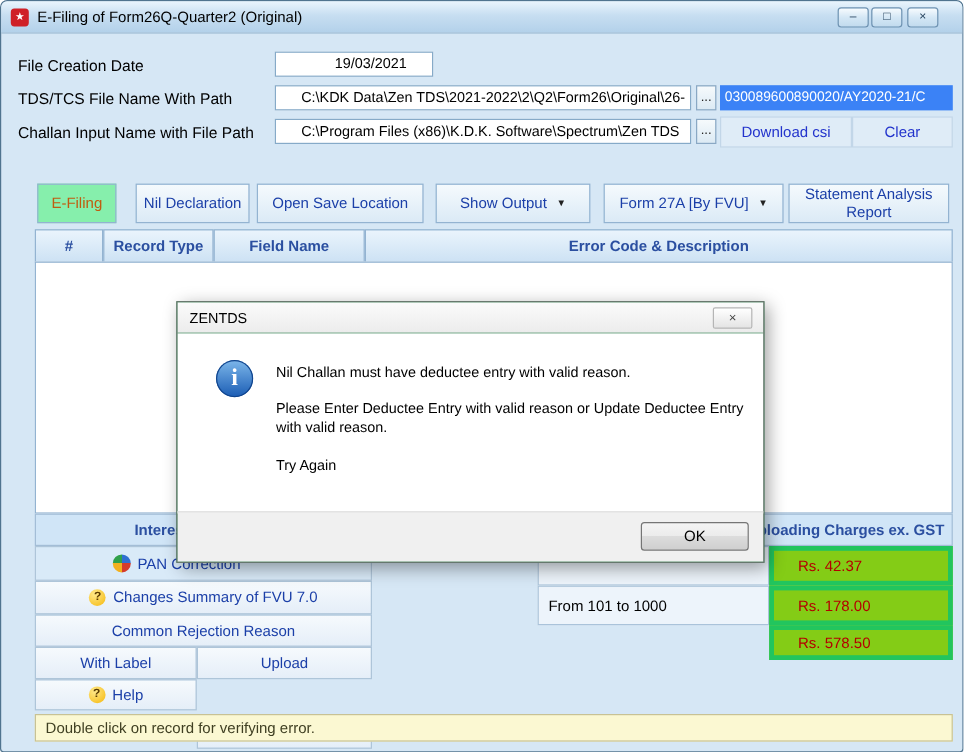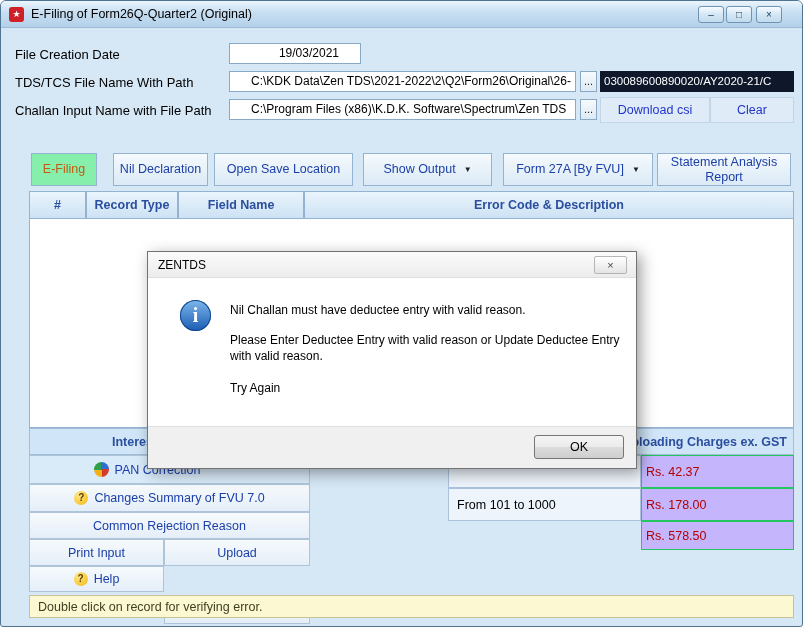--- a/index.html
+++ b/index.html
@@ -23,21 +23,21 @@
                  background:linear-gradient(#f7fbfe,#d4e7f5 50%,#c2dbee);
                  font-size:10px; line-height:15px; text-align:center; color:#23405c; cursor:default; }
 
   
   .form-label { position:absolute; font-size:13px; color:#000; }
   .textbox { position:absolute; height:21px; background:#fff; border:1px solid #86aac8;
              font-size:12px; line-height:19px; padding:0 21px; white-space:nowrap; overflow:hidden; }
   .browse-btn { position:absolute; width:17px; height:21px; border:1px solid #8aa8c4;
                 background:linear-gradient(#f6fafc,#dceaf4); font-size:11px; line-height:18px;
                 text-align:center; color:#222; }
-  .dark-path { position:absolute; height:21px; background:#0f172a; color:#fff;
+  .dark-path { position:absolute; height:21px; background:#3b82f6; color:#fff;
                font-size:11.5px; line-height:21px; padding:0 4px; white-space:nowrap; overflow:hidden; }
   .link-cell { position:absolute; height:26px; border:1px solid #c2d6e8; color:#2233cc;
                font-size:12.5px; display:flex; align-items:center; justify-content:center;
                background:rgba(255,255,255,0.22); }
 
   
   .tab { position:absolute; top:152px; height:33px; border:1px solid #93b3d1;
          background:linear-gradient(#f5fafd,#dbeaf6); color:#1b3fa8; font-size:12.5px;
          display:flex; align-items:center; justify-content:center; text-align:center;
          line-height:15px; padding:0 4px; }
@@ -70,22 +70,22 @@
            background:radial-gradient(circle at 35% 30%, #ffe98a, #f5b70a);
            color:#5a3c00; font-size:10px; font-weight:bold; line-height:14px; text-align:center;
            margin-right:6px; flex:0 0 auto; }
   .pan-icon { width:15px; height:15px; border-radius:50%;
               background:conic-gradient(#2f6fd0 0 90deg,#d43b2a 90deg 180deg,#f2b01e 180deg 270deg,#2fa04a 270deg 360deg);
               margin-right:6px; flex:0 0 auto; }
 
   
   .charge-label { position:absolute; border:1px solid #aac3da; background:#edf4fb;
                   font-size:12.5px; color:#000; display:flex; align-items:center; padding-left:8px; }
-  .charge-amount { position:absolute; border:1px solid #22c55e; background:#c4b5fd;
-                   font-size:12.5px; color:#b40000; display:flex; align-items:center; padding-left:4px; }
+  .charge-amount { position:absolute; border:4px solid #22c55e; background:#84cc16;
+                   font-size:12.5px; color:#b40000; display:flex; align-items:center; padding-left:20px; }
 
   
   .status { position:absolute; left:28px; top:594px; width:765px; height:23px;
             background:#fbf8d2; border:1px solid #c8c294; font-size:12.5px; color:#3f3f22;
             display:flex; align-items:center; padding-left:8px; }
 
   
   .dialog { position:absolute; left:146px; top:250px; width:490px; height:218px;
             background:#15803d; border:1px solid #737373; box-shadow:4px 4px 14px rgba(0,0,0,.38);
             z-index:10; }
@@ -176,21 +176,21 @@
     <span>PAN Correction</span>
   </div>
   <div class="action-btn" style="left:28px; top:483px; width:281px; height:28px;">
     <span class="qicon">?</span>
     <span>Changes Summary of FVU 7.0</span>
   </div>
   <div class="action-btn" style="left:28px; top:511px; width:281px; height:27px;">
     <span>Common Rejection Reason</span>
   </div>
   <div class="action-btn" style="left:28px; top:538px; width:135px; height:27px;">
-    <span>Print Input</span>
+    <span>With Label</span>
   </div>
   <div class="action-btn" style="left:163px; top:538px; width:146px; height:27px;">
     <span>Upload</span>
   </div>
   <div class="action-btn" style="left:28px; top:565px; width:135px; height:26px;">
     <span class="qicon">?</span>
     <span>Help</span>
   </div>
   <div class="action-btn" style="left:163px; top:565px; width:146px; height:26px;margin-top:32px;">
     <span>Exit</span>

